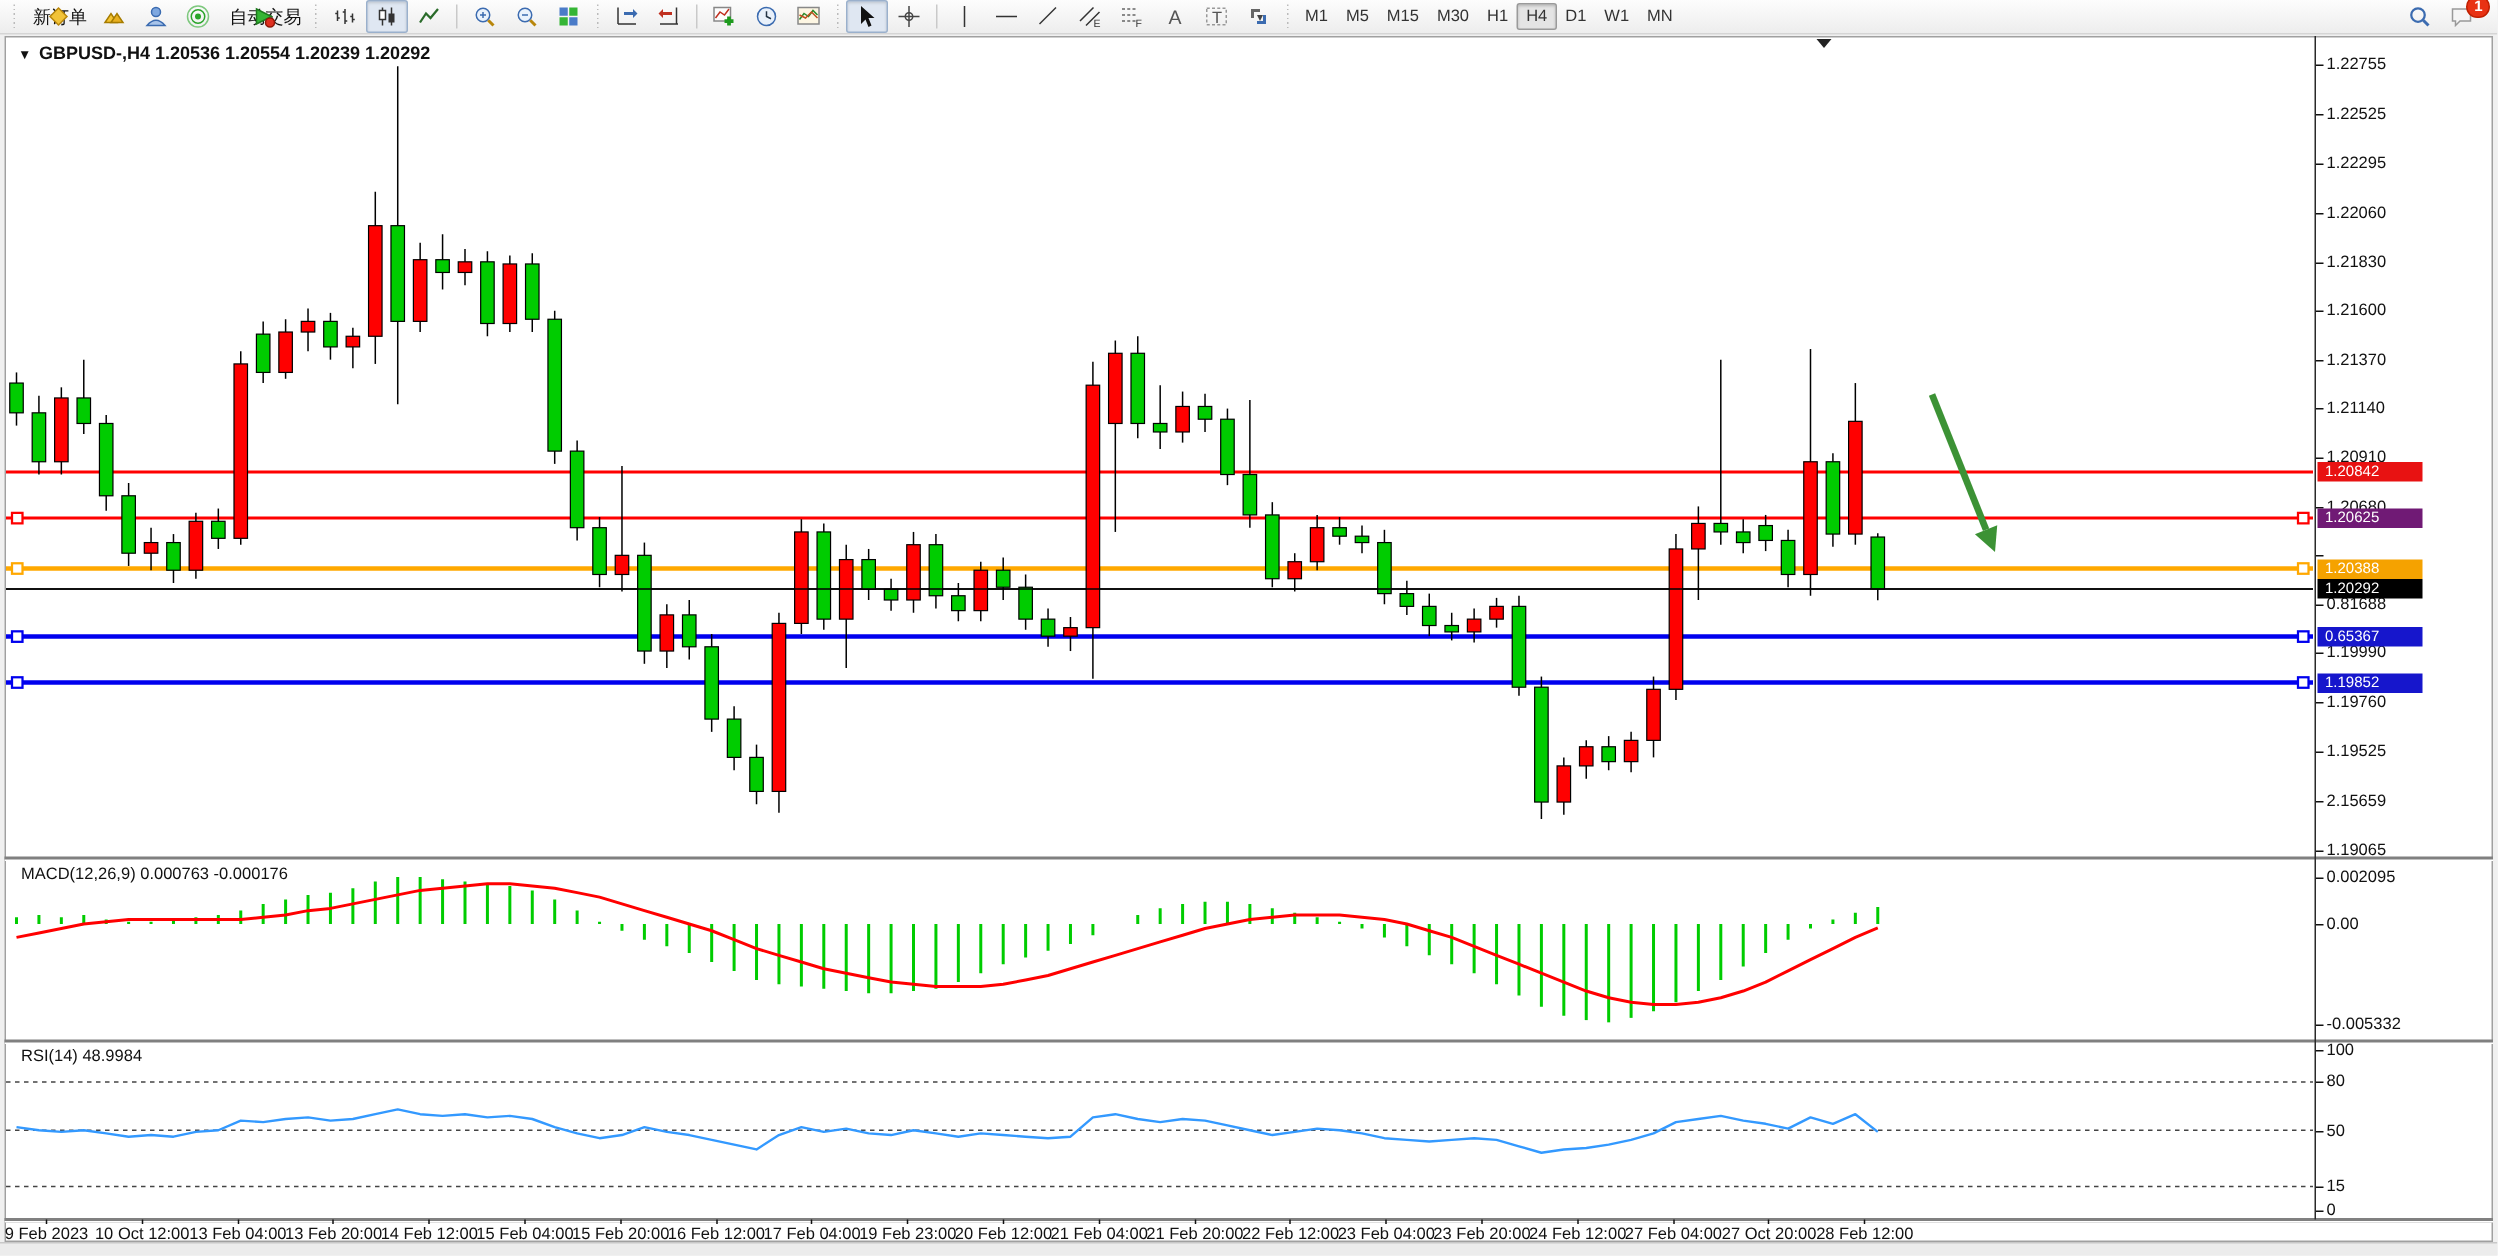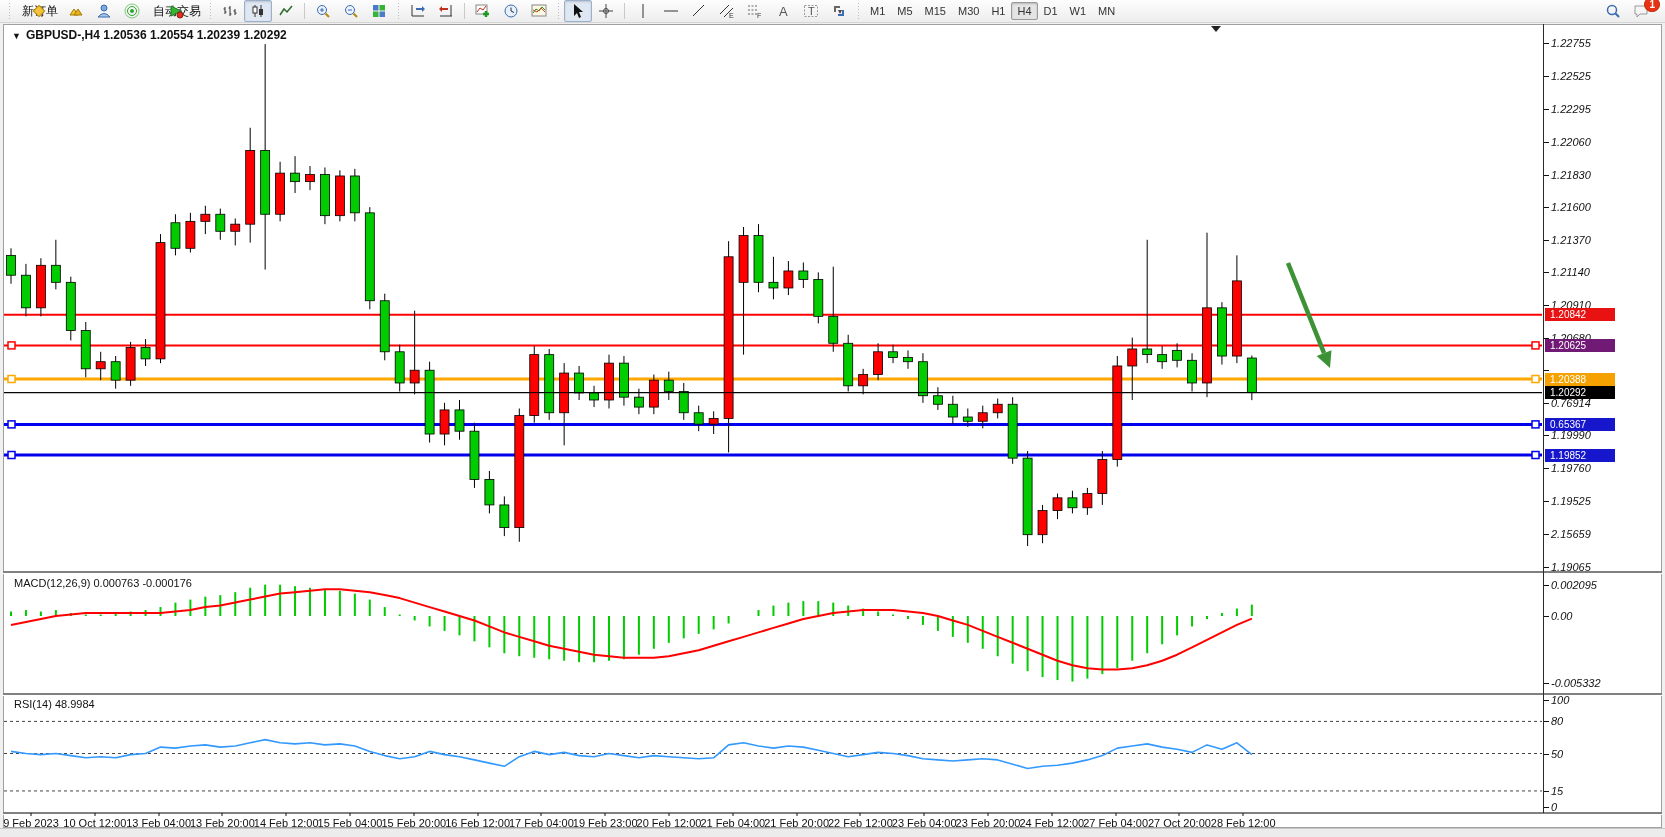--- a/index.html
+++ b/index.html
@@ -12,21 +12,21 @@
   .tb-sep{width:1px;height:16px;background:#c9c9c9;margin:0 4px;}
   .tb-grip{width:5px;height:16px;margin:0 3px;background:repeating-linear-gradient(#bbb 0 1px,transparent 1px 3px);background-size:1px 100%;background-repeat:repeat-y;background-position:2px 0;}
   .tf-btn{font-size:11px;color:#333;padding:2px 5px;border:1px solid transparent;border-radius:2px;}
   .tf-btn.active{background:#e4e4e4;border-color:#9a9a9a;box-shadow:inset 0 1px 2px rgba(0,0,0,.2);}
   .caret{font-size:8px;color:#444;margin-left:2px;}
   .badge{position:absolute;top:-4px;right:-6px;background:#e83214;color:#fff;border-radius:8px;font-size:10px;font-weight:bold;padding:0 4px;line-height:13px;border:1px solid #c02000;}
   
   #chartwin{position:absolute;left:3px;top:24px;width:1659px;height:804px;background:#fff;border:1px solid #a0a0a0;box-sizing:border-box;}
   .sep-h{position:absolute;left:3px;width:1659px;height:2px;background:#808080;border-bottom:1px solid #fff;}
   #axis-vline{position:absolute;left:1543px;top:24px;width:1px;height:789px;background:#2a2a2a;}
-  .axis-label{position:absolute;left:1551px;font-size:11px;color:#111;white-space:nowrap;font-style:italic;}
+  .axis-label{position:absolute;left:1551px;font-size:11px;color:#111;white-space:nowrap;}
   .tickdash{position:absolute;left:1544px;width:5px;height:1px;background:#111;}
   .price-badge{position:absolute;left:1545px;width:70px;height:13px;color:#fff;font-size:10px;line-height:13px;padding-left:5px;box-sizing:border-box;}
   .time-label{position:absolute;top:817px;font-size:11px;color:#111;transform:translateX(-50%);white-space:nowrap;}
   .time-tick{position:absolute;top:813px;width:1px;height:3px;background:#111;transform:translateX(-50%);}
   .panel-label{position:absolute;font-size:11px;color:#111;}
   #symbol-line{position:absolute;left:12px;top:28px;font-size:12px;font-weight:bold;color:#111;}
   #symbol-line .dd{font-size:9px;margin-right:5px;}
   #statusbar{position:absolute;left:0;top:828px;width:1665px;height:9px;background:#ececec;border-top:1px solid #c8c8c8;}
   svg{position:absolute;}
   .icon16{display:block;}
@@ -561,21 +561,21 @@
       <div class="axis-label" style="top:233.8px">1.21370</div>
       <div class="tickdash" style="top:239.8px"></div>
       <div class="axis-label" style="top:266.4px">1.21140</div>
       <div class="tickdash" style="top:272.4px"></div>
       <div class="axis-label" style="top:299.0px">1.20910</div>
       <div class="tickdash" style="top:305.0px"></div>
       <div class="axis-label" style="top:331.6px">1.20680</div>
       <div class="tickdash" style="top:337.6px"></div>
       <div class="axis-label" style="top:383px">1.20450</div>
       <div class="tickdash" style="top:370.2px"></div>
-      <div class="axis-label" style="top:396.8px">0.76914</div>
+      <div class="axis-label" style="top:396.8px">0.81688</div>
       <div class="tickdash" style="top:402.8px"></div>
       <div class="axis-label" style="top:429.4px">1.19990</div>
       <div class="tickdash" style="top:435.4px"></div>
       <div class="axis-label" style="top:462.1px">1.19760</div>
       <div class="tickdash" style="top:468.1px"></div>
       <div class="axis-label" style="top:495.4px">1.19525</div>
       <div class="tickdash" style="top:501.4px"></div>
       <div class="axis-label" style="top:528.0px">2.15659</div>
       <div class="tickdash" style="top:534.0px"></div>
       <div class="axis-label" style="top:560.6px">1.19065</div>

